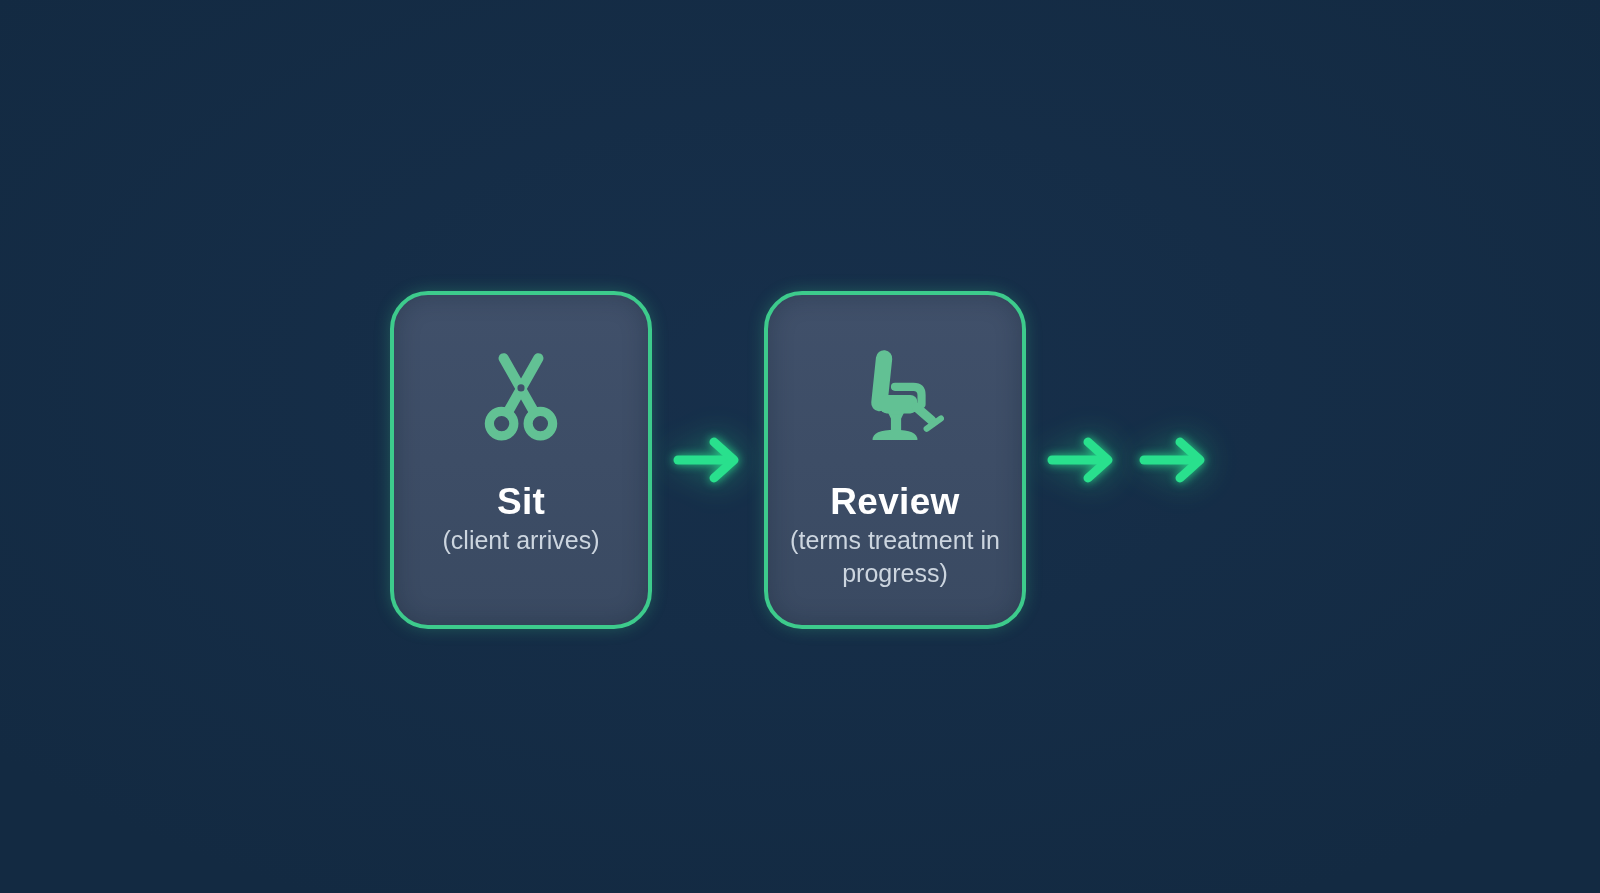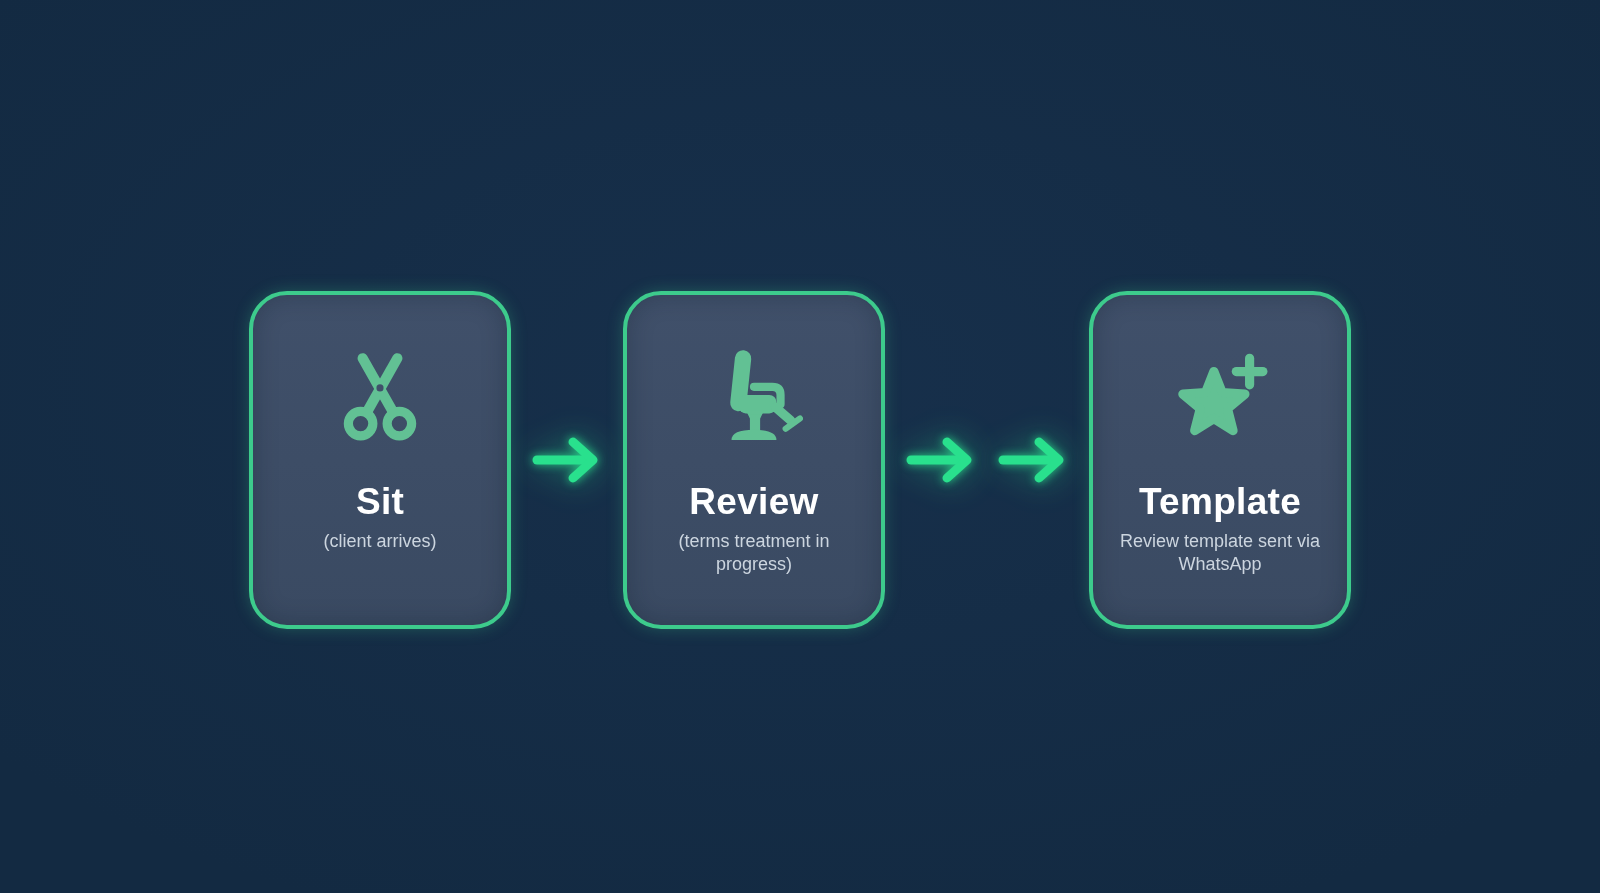--- a/index.html
+++ b/index.html
@@ -46,22 +46,22 @@
   .icon svg{width:98px;height:98px;display:block;}
   .ic-stroke{stroke:var(--icon-green);fill:none;}
   .ic-fill{fill:var(--icon-green);}
   .title{
     margin-top:40px;
     font-size:37px;font-weight:700;color:var(--title-text);
     letter-spacing:.3px;line-height:1;
     text-align:center;
   }
   .subtitle{
-    margin-top:10px;
-    font-size:18px;font-weight:400;color:var(--subtitle-text);
+    margin-top:4px;
+    font-size:25px;font-weight:400;color:var(--subtitle-text);
     line-height:1.32;text-align:center;
     max-width:214px;
   }
   .arrow{
     width:72px;height:60px;flex:0 0 auto;
     display:flex;align-items:center;justify-content:center;
     filter:drop-shadow(0 0 5px rgba(41,224,141,.85)) drop-shadow(0 0 16px rgba(41,224,141,.45));
   }
   .arrow svg{width:72px;height:60px;display:block;}
   .arrow .st{stroke:var(--arrow-green);fill:none;stroke-linecap:round;stroke-linejoin:round;}
@@ -118,26 +118,15 @@
     </span>
 
 
     <span class="arrow">
       <svg viewBox="0 0 72 60">
         <line class="st" x1="6" y1="30" x2="54" y2="30" stroke-width="9"></line>
         <path class="st" d="M42 12 L62 30 L42 48" stroke-width="9"></path>
       </svg>
     </span>
 
-    <div class="card">
-      <span class="icon">
-        <svg viewBox="0 0 96 96">
-          <polygon class="ic-fill" stroke="#62c194" stroke-width="9" stroke-linejoin="round" points="42,26 50.2,46.7 72.4,48.1 55.3,62.3 60.8,83.9 42,72 23.2,83.9 28.7,62.3 11.6,48.1 33.8,46.7"></polygon>
-          <line class="ic-stroke" x1="64" y1="26" x2="90" y2="26" stroke-width="9" stroke-linecap="round"></line>
-          <line class="ic-stroke" x1="77" y1="13" x2="77" y2="39" stroke-width="9" stroke-linecap="round"></line>
-        </svg>
-      </span>
-      <div class="title">Template</div>
-      <div class="subtitle">Review template sent via WhatsApp</div>
-    </div>
 
   </div>
 </div>
 
 </body></html>

